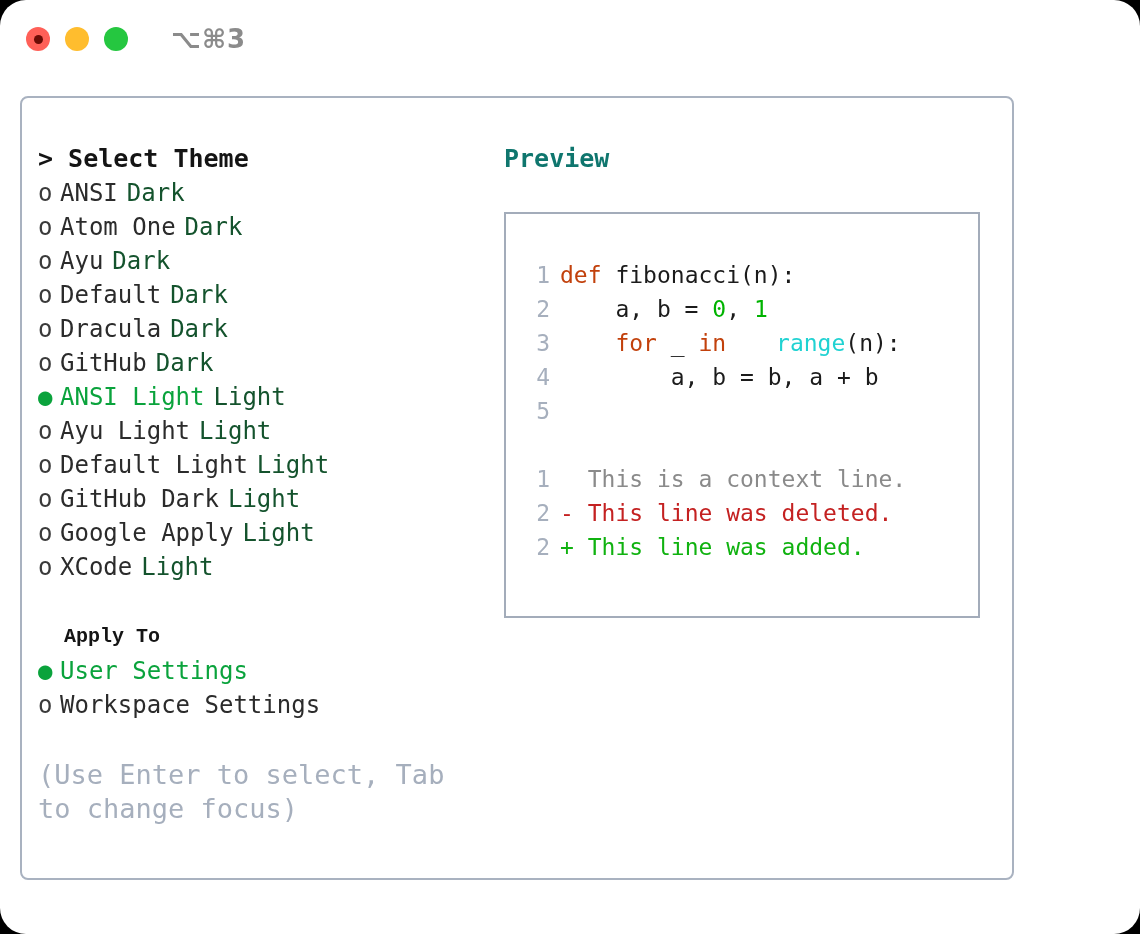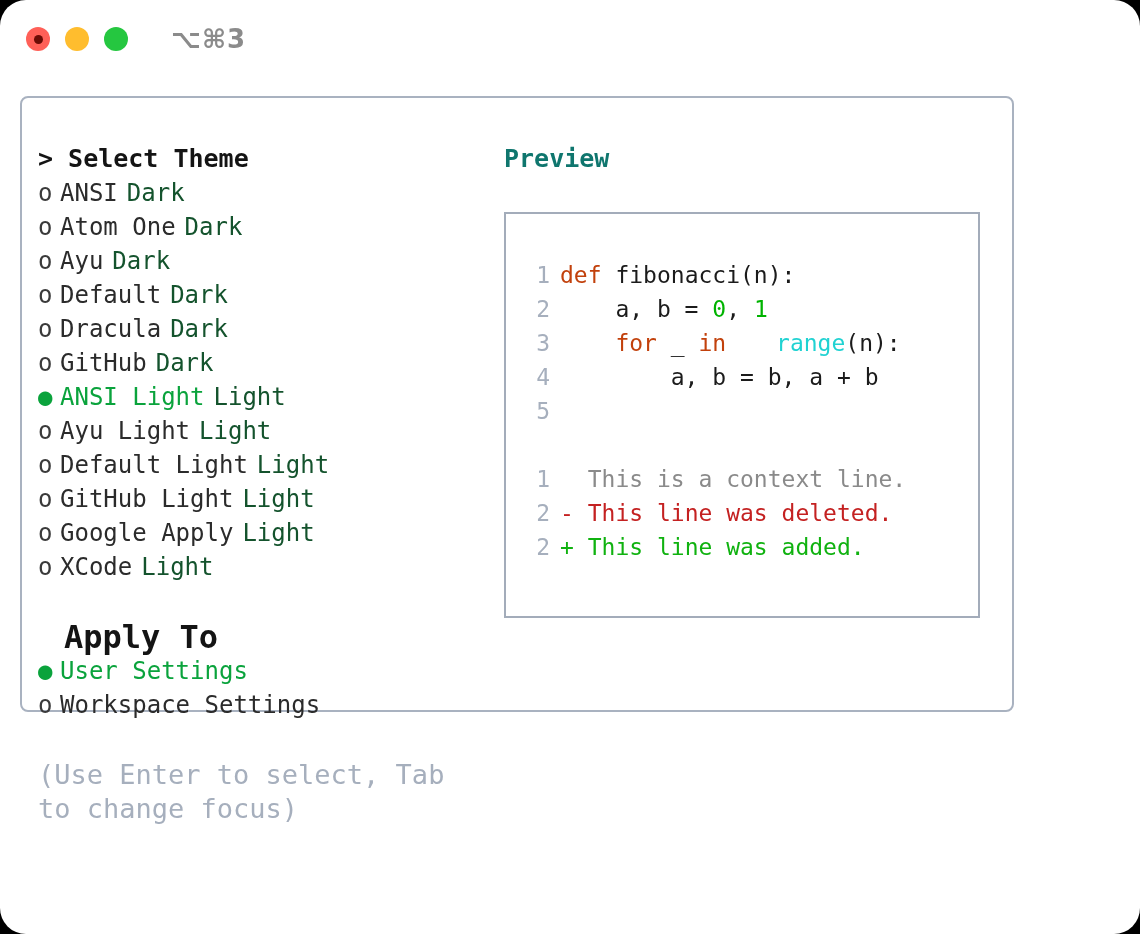--- a/index.html
+++ b/index.html
@@ -68,21 +68,21 @@
     font-family: "DejaVu Sans", "Liberation Sans", sans-serif;
     white-space: nowrap;
   }
 
   
   #app-panel {
     position: absolute;
     left: 20px;
     top: 96px;
     width: 994px;
-    height: 616px;
+    height: 784px;
     border: 2px solid #a9b2c0;
     border-radius: 8px;
     box-sizing: border-box;
     background: #ffffff;
   }
 
   #panel-body {
     position: absolute;
     left: 0; top: 0;
     width: 100%;
@@ -124,26 +124,27 @@
   .bullet.selected { color: #0aa33c; }
   .opt-name { color: #2b2b2b; }
   .opt-name.selected { color: #0aa33c; }
   .opt-tag {
     color: #14532d;
     margin-left: 9px;
   }
 
   #apply-to-block { margin-top: 36px; }
   #apply-to-title {
-    font-size: 32px;
+    font-size: 20px;
     font-weight: 700;
     color: #141414;
     line-height: 34px;
     padding-left: 26px;
     white-space: pre;
+    font-family: Liberation Mono, monospace;
   }
 
   #hint-text {
     margin-top: 36px;
     font-size: 27px;
     color: #a6afbd;
     line-height: 34px;
     width: 410px;
     white-space: pre-wrap;
   }
@@ -221,21 +222,21 @@
         <div id="theme-list">
             <div class="option-row"><span class="bullet">o</span><span class="opt-name">ANSI</span><span class="opt-tag">Dark</span></div>
             <div class="option-row"><span class="bullet">o</span><span class="opt-name">Atom One</span><span class="opt-tag">Dark</span></div>
             <div class="option-row"><span class="bullet">o</span><span class="opt-name">Ayu</span><span class="opt-tag">Dark</span></div>
             <div class="option-row"><span class="bullet">o</span><span class="opt-name">Default</span><span class="opt-tag">Dark</span></div>
             <div class="option-row"><span class="bullet">o</span><span class="opt-name">Dracula</span><span class="opt-tag">Dark</span></div>
             <div class="option-row"><span class="bullet">o</span><span class="opt-name">GitHub</span><span class="opt-tag">Dark</span></div>
             <div class="option-row"><span class="bullet selected">●</span><span class="opt-name selected">ANSI Light</span><span class="opt-tag">Light</span></div>
             <div class="option-row"><span class="bullet">o</span><span class="opt-name">Ayu Light</span><span class="opt-tag">Light</span></div>
             <div class="option-row"><span class="bullet">o</span><span class="opt-name">Default Light</span><span class="opt-tag">Light</span></div>
-            <div class="option-row"><span class="bullet">o</span><span class="opt-name">GitHub Light</span><span class="opt-tag">Light</span></div>
+            <div class="option-row"><span class="bullet">o</span><span class="opt-name">GitHub Dark</span><span class="opt-tag">Light</span></div>
             <div class="option-row"><span class="bullet">o</span><span class="opt-name">Google Apply</span><span class="opt-tag">Light</span></div>
             <div class="option-row"><span class="bullet">o</span><span class="opt-name">XCode</span><span class="opt-tag">Light</span></div>
           </div>
 
         <div id="apply-to-block">
           <div id="apply-to-title">Apply To</div>
           <div id="apply-to-list">
               <div class="option-row"><span class="bullet selected">●</span><span class="opt-name selected">User Settings</span></div>
               <div class="option-row"><span class="bullet">o</span><span class="opt-name">Workspace Settings</span></div>
             </div>

